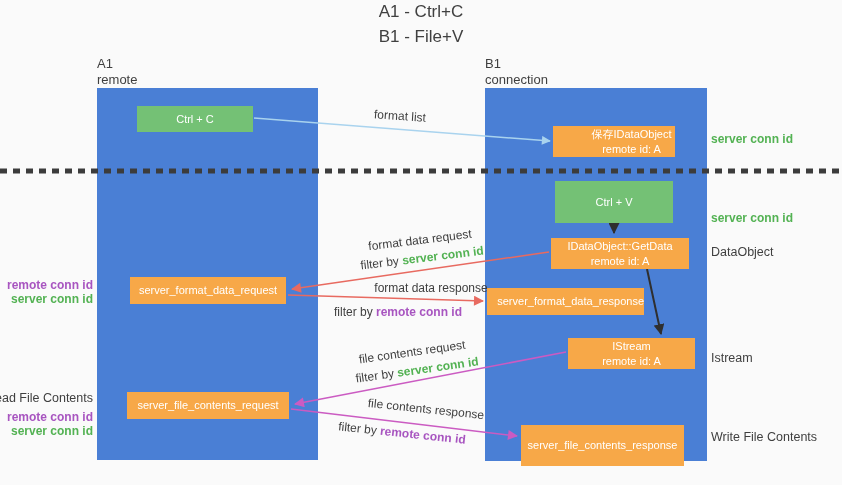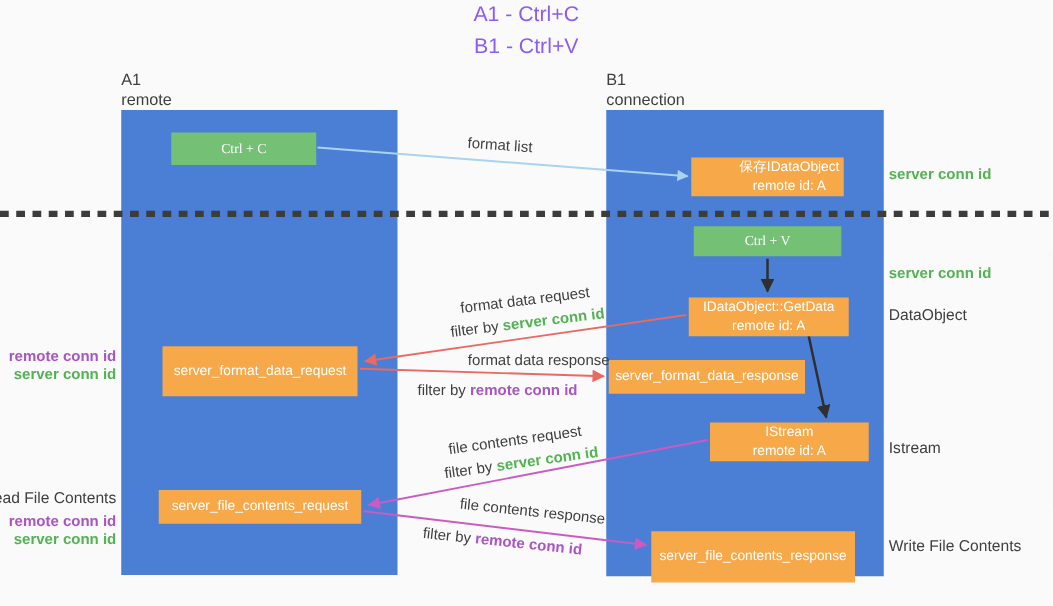--- a/index.html
+++ b/index.html
@@ -4,34 +4,34 @@
 <style>
   * { margin:0; padding:0; box-sizing:border-box; }
   html,body { background:#ffffff; }
   #canvas {
     position:relative; width:842px; height:485px;
     background:#fafafa; overflow:hidden;
     font-family:"Liberation Sans", sans-serif;
   }
   .title {
     position:absolute; left:0; top:11; width:842px;
-    text-align:center; color:#8b5cf6; font-size:17px; line-height:1.45;
+    text-align:center; color:#404040; font-size:17px; line-height:1.45;
   }
   .lane { position:absolute; background:#4a7fd5; z-index:1; }
   .lane-header {
     position:absolute; text-align:left; color:#3f3f3f;
     font-size:13px; line-height:1.2; z-index:1;
   }
   #arrows { position:absolute; left:0; top:0; z-index:2; pointer-events:none; }
   .node {
     position:absolute; z-index:3;
     display:flex; flex-direction:column; align-items:center; justify-content:center;
     color:#ffffff; font-size:11px; line-height:1.3; text-align:center; white-space:nowrap;
   }
-  .node.green { background:#74c175;font-family:Liberation Serif, serif; }
+  .node.green { background:#74c175; }
   .node.orange { background:#f7a848; }
   .lbl {
     position:absolute; z-index:4; white-space:nowrap;
     font-size:12px; color:#3f3f3f;
   }
   .ctr { transform:translate(-50%,-50%); }
   .rot-n7  { transform:translate(-50%,-50%) rotate(-7deg); }
   .rot-n8  { transform:translate(-50%,-50%) rotate(-8deg); }
   .rot-p4  { transform:translate(-50%,-50%) rotate(4deg); }
   .rot-p6  { transform:translate(-50%,-50%) rotate(6deg); }
@@ -41,21 +41,21 @@
   .side-left { right:749px; text-align:right; }
   .plain { font-weight:normal; color:#3f3f3f; }
 </style>
 </head>
 <body>
 
 <div id="canvas">
 
   <div class="title">
     <div>A1 - Ctrl+C</div>
-    <div>B1 - Ctrl+V</div>
+    <div>B1 - File+V</div>
   </div>
 
   <div class="lane-header" style="left:97px; top:56px; width:221px;">
     <div>A1</div>
     <div>remote</div>
   </div>
   <div class="lane-header" style="left:485px; top:56px; width:222px;">
     <div>B1</div>
     <div>connection</div>
   </div>
@@ -92,34 +92,34 @@
 
   <div class="node green" style="left:137px; top:106px; width:116px; height:26px;">
     <span>Ctrl + C</span>
   </div>
 
   <div class="node orange" style="left:553px; top:126px; width:122px; height:31px;padding-left:35px;">
     <span>保存IDataObject</span>
     <span>remote id: A</span>
   </div>
 
-  <div class="node green" style="left:555px; top:181px; width:118px; height:24px;">
+  <div class="node green" style="left:555px; top:181px; width:118px; height:42px;">
     <span>Ctrl + V</span>
   </div>
 
-  <div class="node orange" style="left:551px; top:238px; width:128px; height:31px;">
+  <div class="node orange" style="left:551px; top:238px; width:138px; height:31px;">
     <span>IDataObject::GetData</span>
     <span>remote id: A</span>
   </div>
 
-  <div class="node orange" style="left:130px; top:277px; width:156px; height:40px;">
+  <div class="node orange" style="left:130px; top:277px; width:156px; height:27px;">
     <span>server_format_data_request</span>
   </div>
 
-  <div class="node orange" style="left:487px; top:288px; width:157px; height:27px;">
+  <div class="node orange" style="left:487px; top:288px; width:157px; height:27px;align-items:flex-end;">
     <span>server_format_data_response</span>
   </div>
 
   <div class="node orange" style="left:568px; top:338px; width:127px; height:31px;">
     <span>IStream</span>
     <span>remote id: A</span>
   </div>
 
   <div class="node orange" style="left:127px; top:392px; width:162px; height:27px;">
     <span>server_file_contents_request</span>

